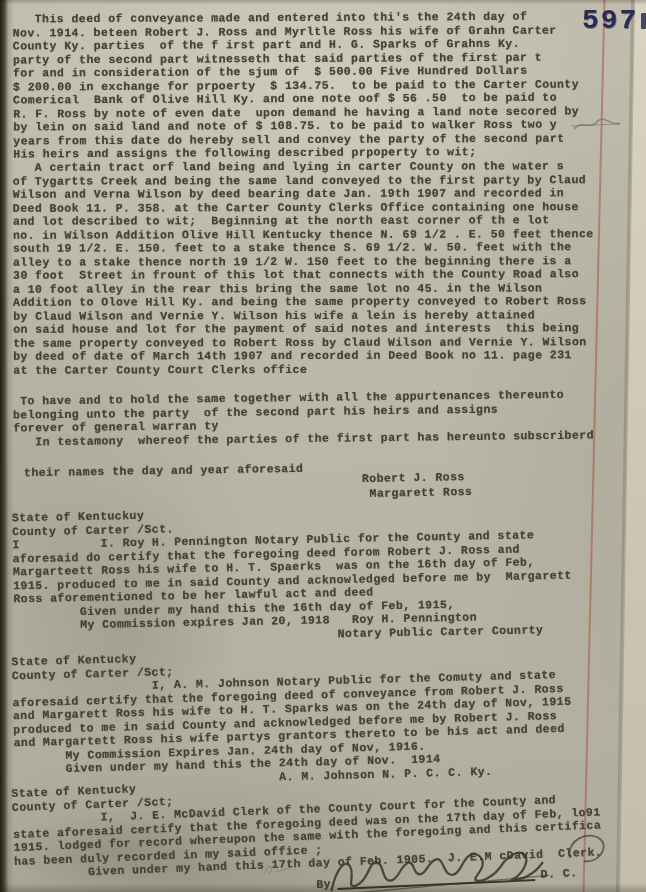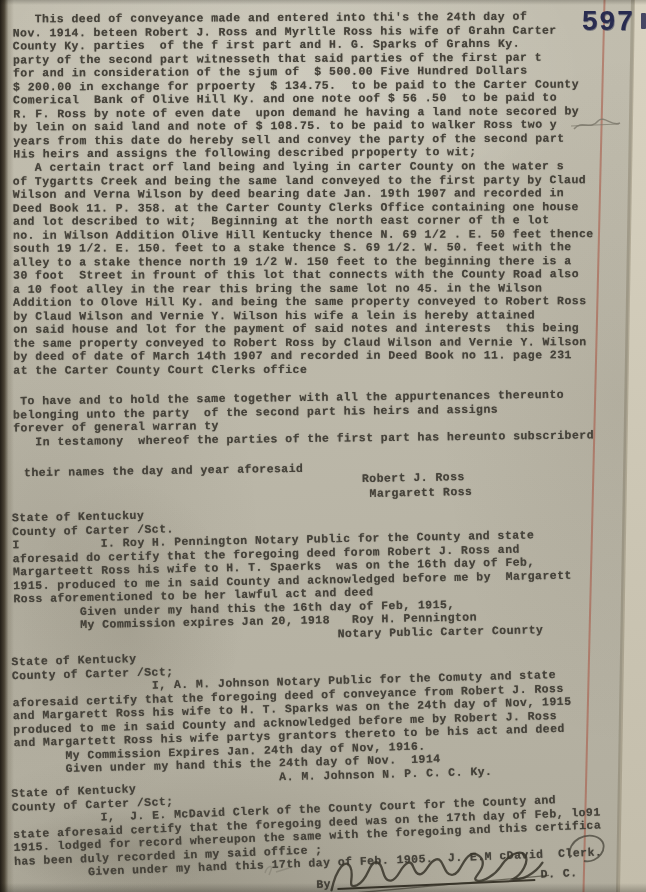--- a/index.html
+++ b/index.html
@@ -27,21 +27,21 @@
   #attest{left:24px;top:464px;transform:rotate(-0.9deg);}
   #sigs{left:362px;top:470px;transform:rotate(-1.1deg);line-height:15px;}
   #notary1{left:13px;top:506px;transform:rotate(-1.1deg);}
   #notary2{left:13px;top:648px;transform:rotate(-1.5deg);}
   #clerk{left:13px;top:787px;transform:rotate(-2.2deg);transform-origin:0 50%;}
   #byline{left:316px;top:868px;transform:rotate(-2.6deg);display:flex;align-items:flex-end;}
   #byline .sig-line{display:inline-block;width:198px;height:15px;border-bottom:2px solid #3b372c;position:relative;margin:0 6px;}
   #byline svg{position:absolute;left:-14px;bottom:-12px;overflow:visible;}
   .page-number{
     position:absolute;left:582px;top:6px;
-    font-family:Liberation Sans, sans-serif;font-weight:700;
+    font-family:Liberation Mono, monospace;font-weight:700;
     font-size:28px;line-height:30px;letter-spacing:2px;color:#292c50;
     text-shadow:0.6px 0.6px 0.6px rgba(25,28,65,0.45);
   }
   .page-number-partial{position:absolute;left:641px;top:13px;width:5px;height:16px;background:#2b2e52;opacity:0.85;border-radius:1px;}
   .next-page{position:absolute;inset:0;clip-path:polygon(634px 0,646px 0,646px 892px,618px 892px);
     background:linear-gradient(to bottom,#d9d3c1,#cbc5b3 60%,#c3bdab);}
   .fold-line{position:absolute;inset:0;clip-path:polygon(631px 0,635px 0,620px 892px,616px 892px);background:rgba(104,94,70,0.30);}
   .red-line{position:absolute;top:-4px;left:593px;width:2px;height:900px;background:rgba(167,82,64,0.55);transform:rotate(1.35deg);}
   .left-edge{position:absolute;left:0;top:0;width:14px;height:892px;
     background:linear-gradient(to right,#221d16 0%,#4a4335 30%,rgba(90,82,64,0.25) 60%,rgba(90,82,64,0) 100%);}

